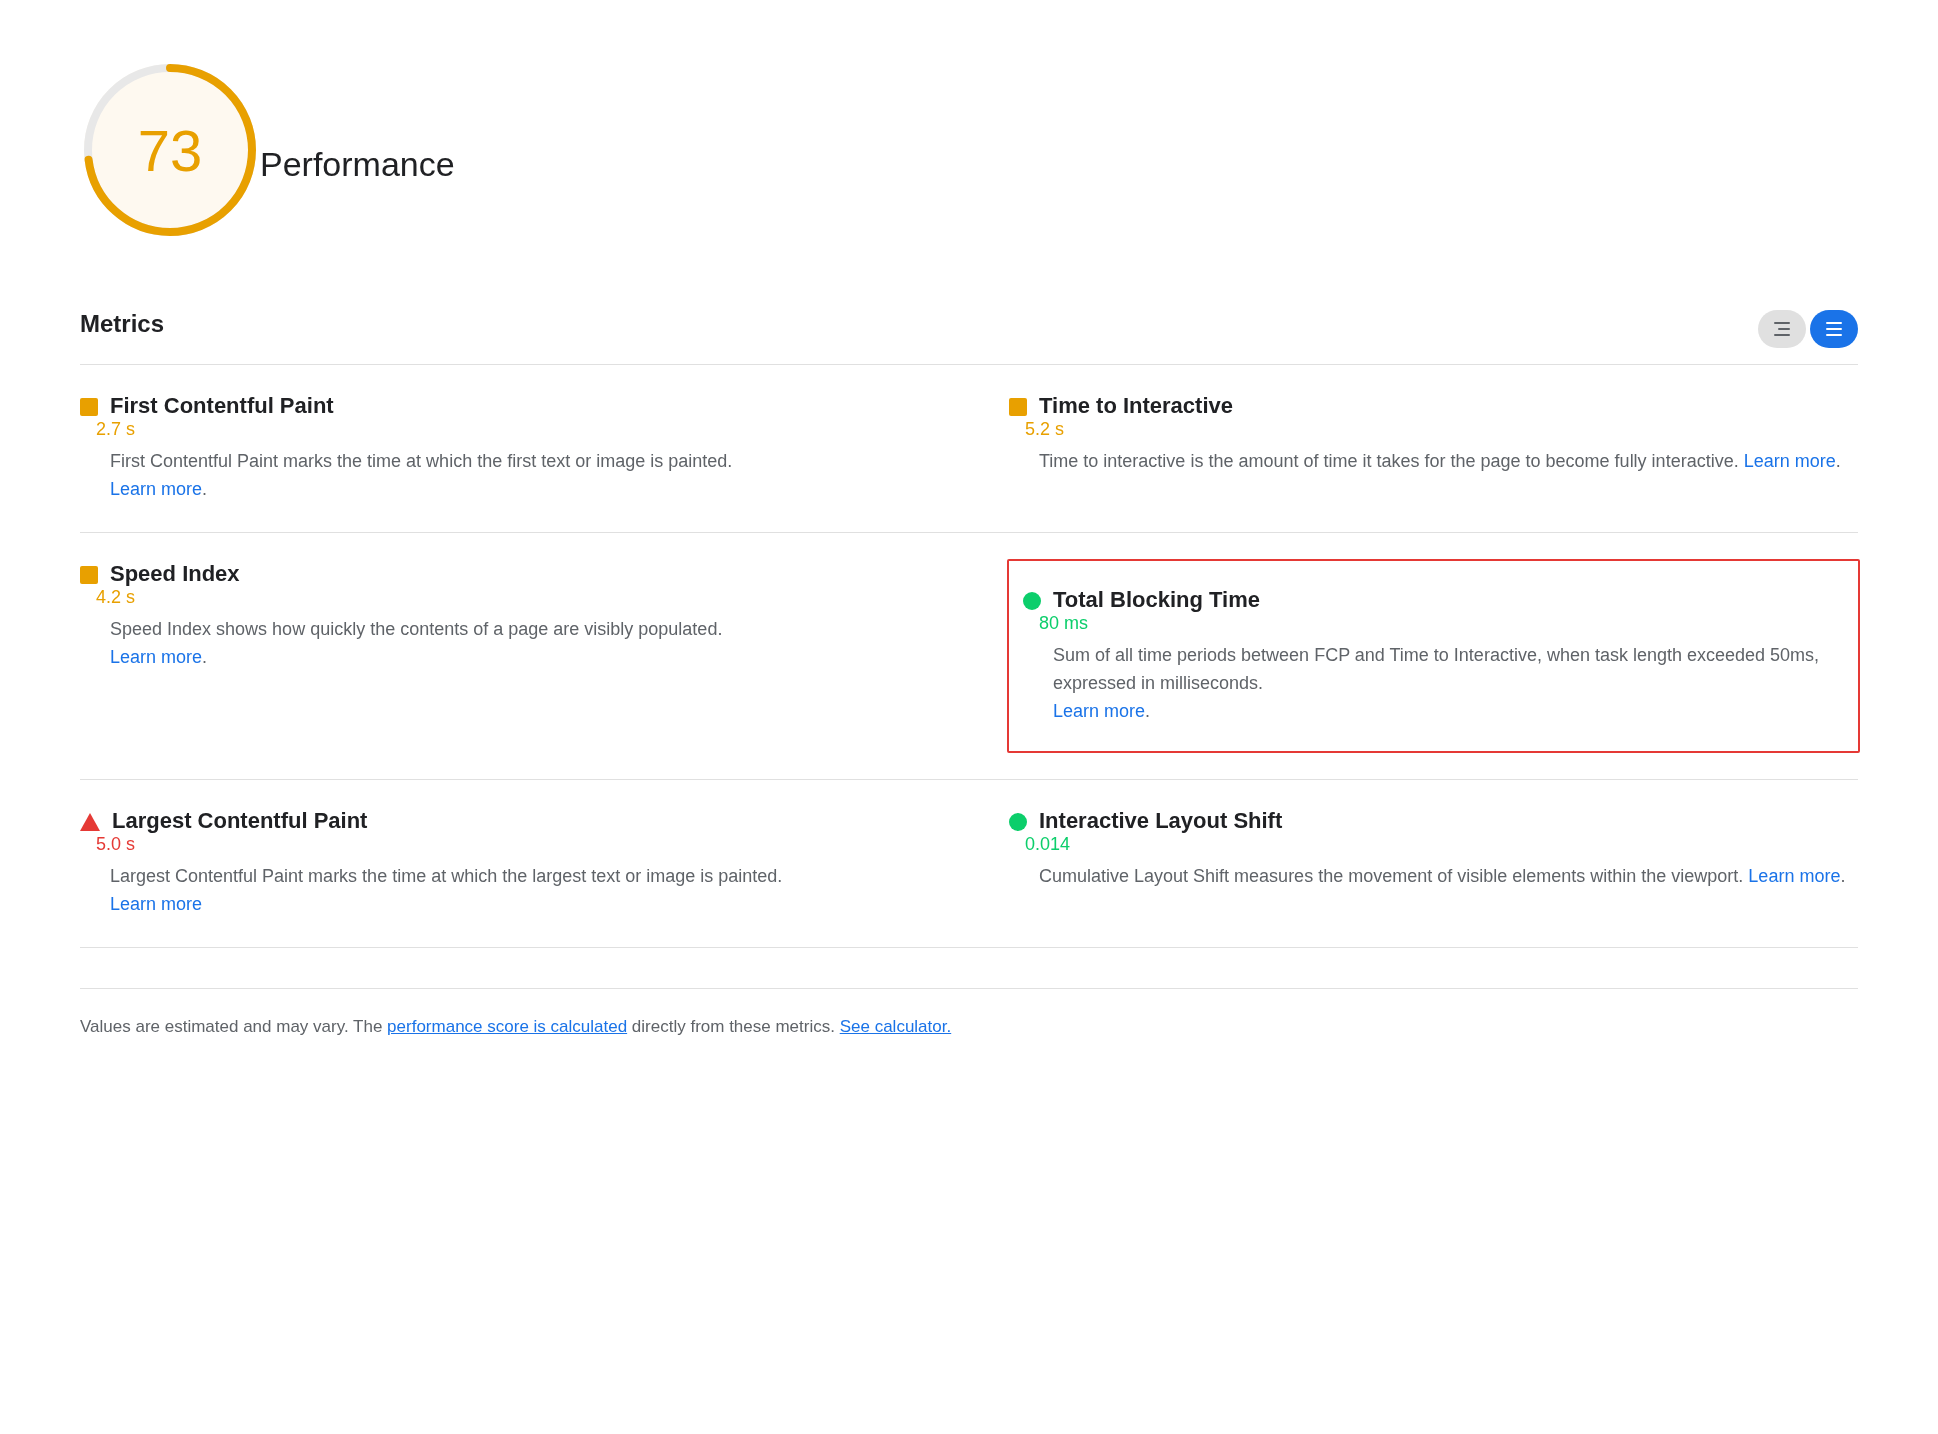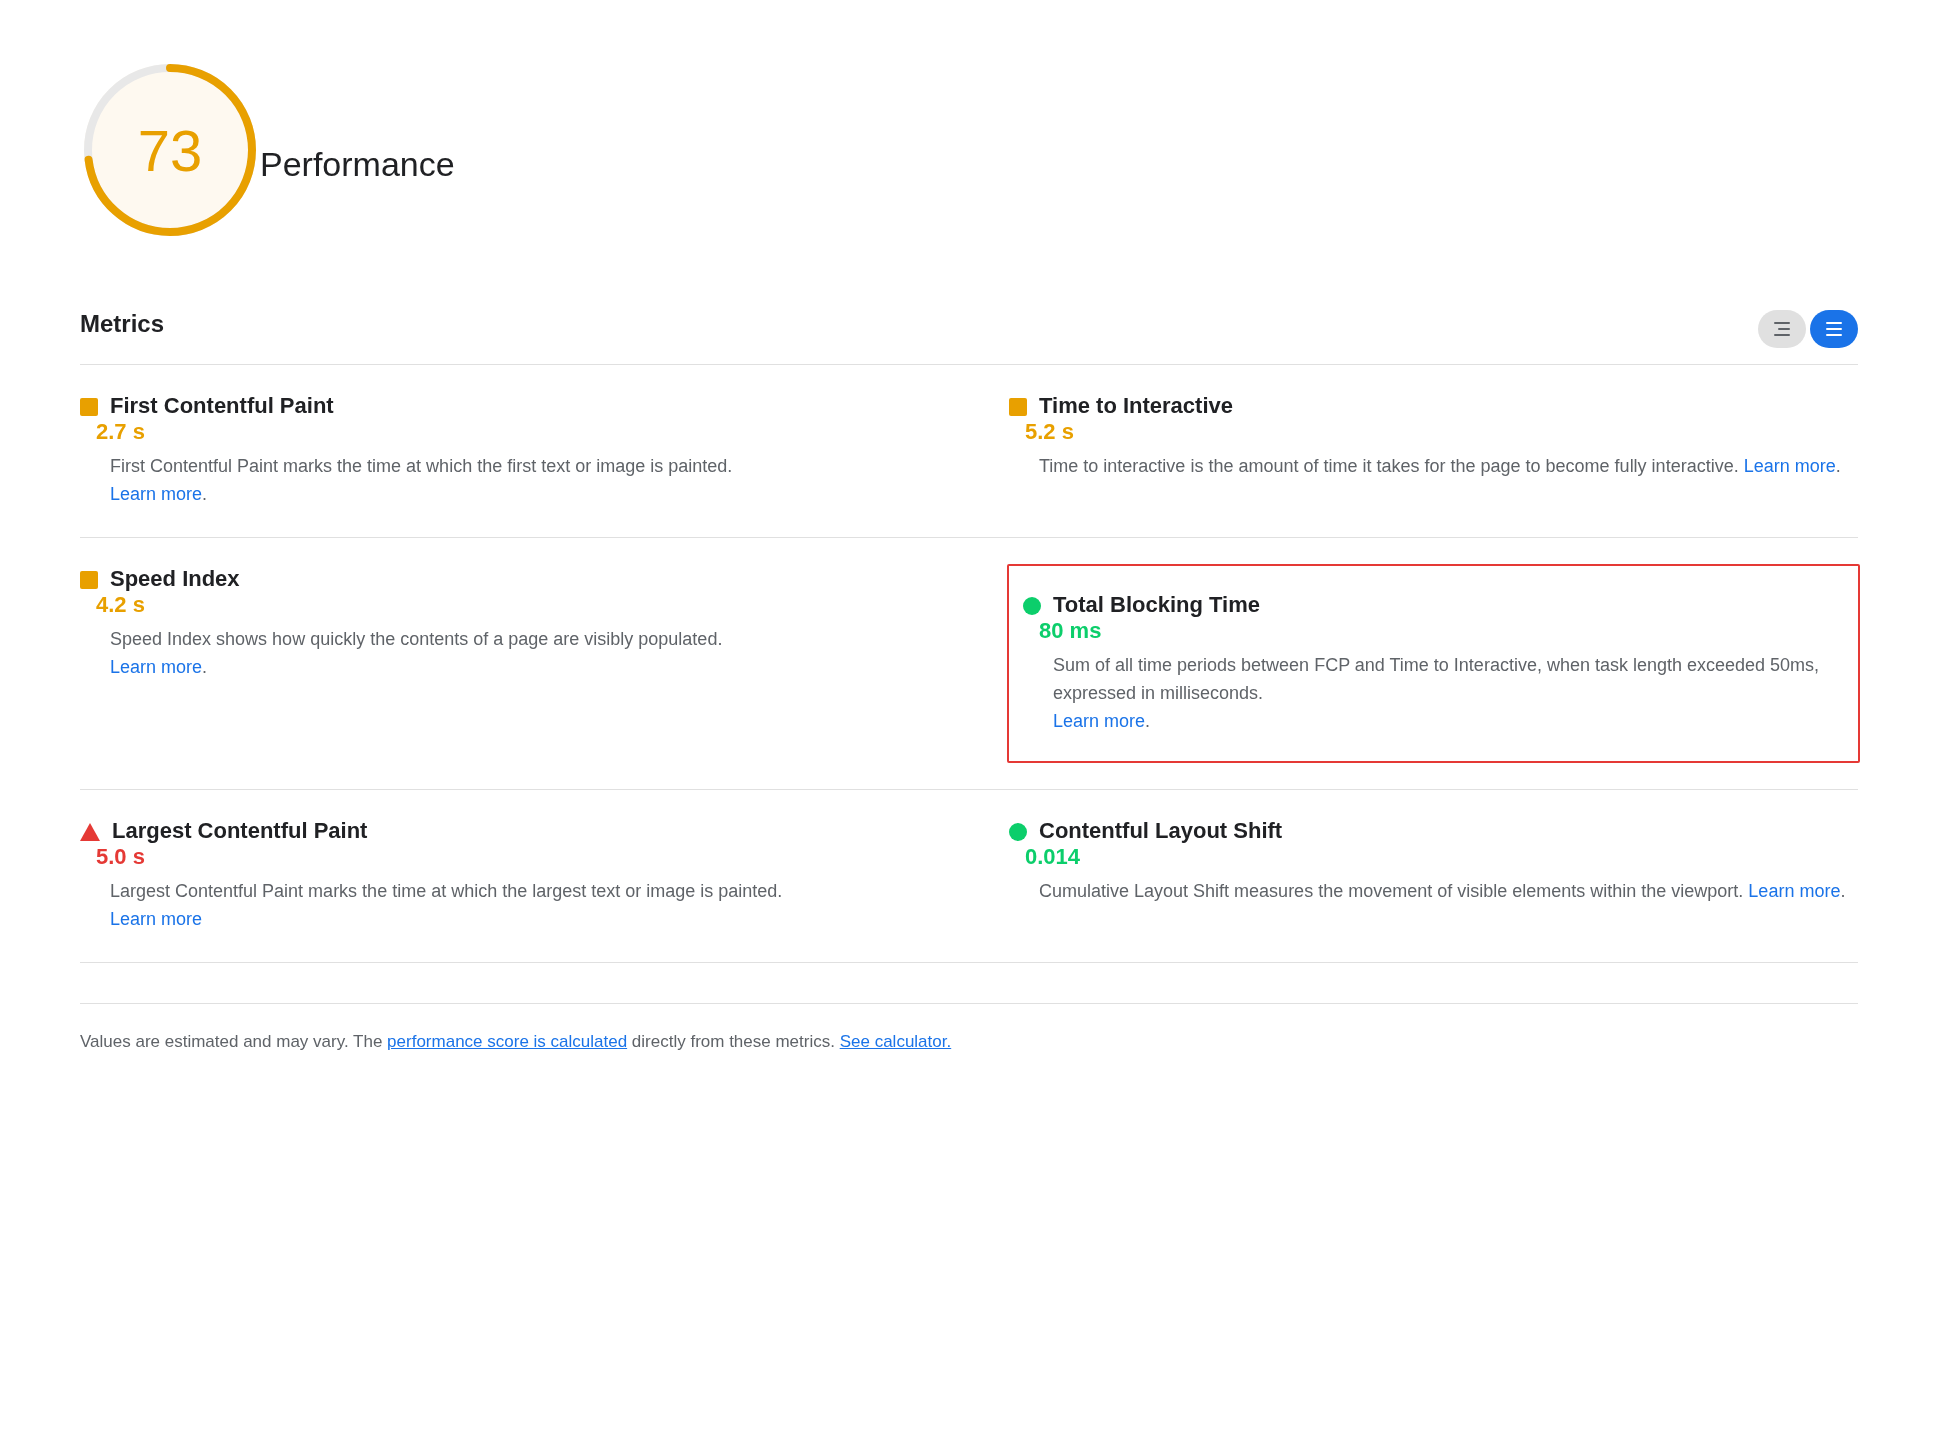--- a/index.html
+++ b/index.html
@@ -179,22 +179,22 @@
       border-bottom: 18px solid #e53935;
     }
 
     .metric-name {
       font-size: 22px;
       font-weight: 700;
       color: #202124;
     }
 
     .metric-value {
-      font-size: 22px;
-      font-weight: 700;
+      font-size: 18px;
+      font-weight: 400;
       white-space: nowrap;
       margin-left: 16px;
     }
 
     .value-orange { color: #e8a000; }
     .value-green { color: #0cce6b; }
     .value-red { color: #e53935; }
 
     .metric-description {
       font-size: 18px;
@@ -376,21 +376,21 @@
       <a href="#" class="learn-more-link">Learn more</a>
     </p>
   </div>
 
   <div class="metric-item-right metric-item">
     <div class="metric-header-row">
       <div class="metric-title-group">
         <div class="metric-icon">
           <div class="icon-green-circle"></div>
         </div>
-        <span class="metric-name">Contentful Layout Shift</span>
+        <span class="metric-name">Interactive Layout Shift</span>
       </div>
       <span class="metric-value value-green">0.014</span>
     </div>
     <p class="metric-description">
       <span>Cumulative Layout Shift measures the movement of visible elements within the viewport.</span>
       <a href="#" class="learn-more-link">Learn more</a><span>.</span>
     </p>
   </div>
 
 </div>

